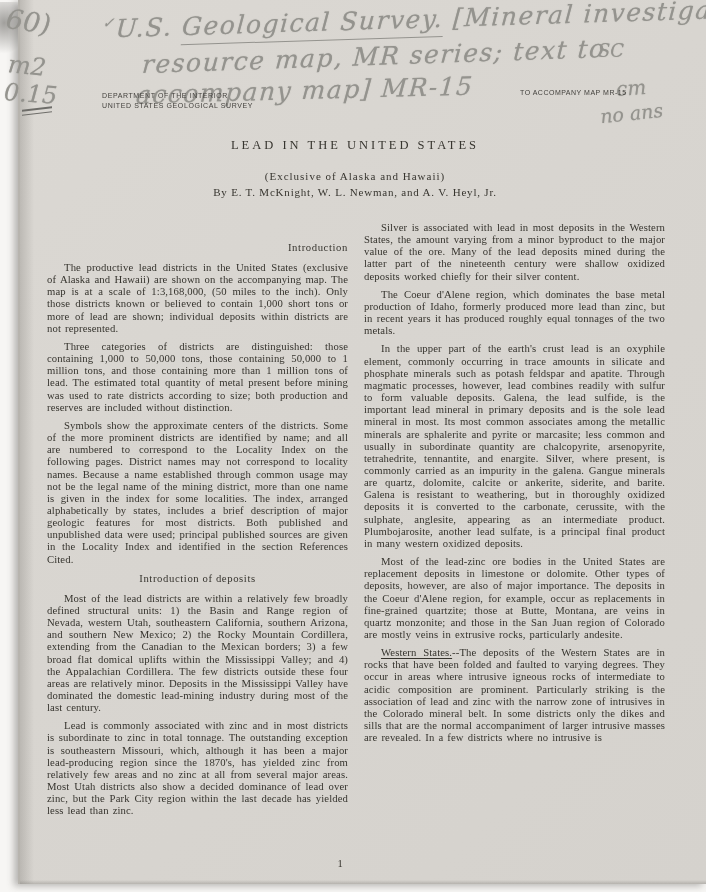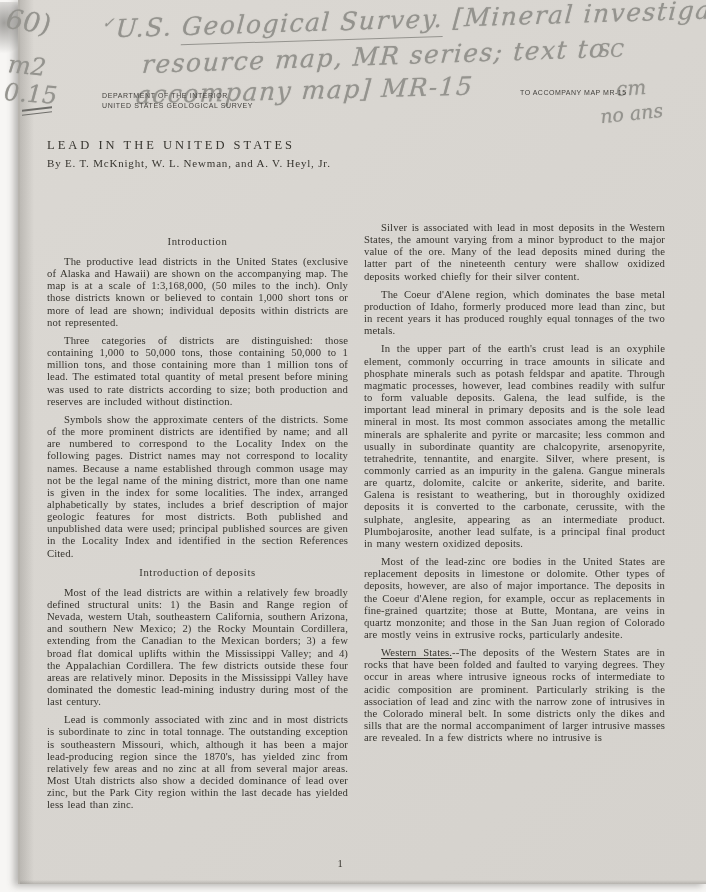--- a/index.html
+++ b/index.html
@@ -39,34 +39,34 @@
     border-top:2px solid #6e6d69; border-bottom:1.5px solid #6e6d69; transform:skewY(-7deg); }
 
   
   .agency { position:absolute; left:82px; top:91px;
     font-family:"Liberation Sans", sans-serif; font-size:7px; letter-spacing:.6px;
     line-height:10px; color:#43413d; }
   .map-note { position:absolute; left:500px; top:89px;
     font-family:"Liberation Sans", sans-serif; font-size:7px; letter-spacing:.5px; color:#43413d; }
 
   
-  .title-block { position:absolute; left:27px; top:138px; width:616px; color:#37352f; }
+  .title-block { position:absolute; left:27px; top:138px; width:616px; text-align:center; color:#37352f; }
   .doc-title { font-size:12.5px; font-weight:normal; letter-spacing:3px; }
   .doc-subtitle { margin-top:17px; font-size:11px; letter-spacing:1px; }
   .doc-byline { margin-top:4px; font-size:11px; letter-spacing:.8px; }
 
   
   .columns { position:absolute; left:27px; top:221px; width:618px; height:640px;
     display:flex; gap:16px; color:#36342e; }
   .col { width:301px; overflow:hidden; }
   .para { font-size:10.7px; line-height:12.15px; text-align:justify;
     text-indent:17px; word-spacing:1.3px; letter-spacing:.1px; margin-bottom:6px; }
   .sec-heading { font-size:10.7px; font-weight:normal; text-align:center;
     letter-spacing:.6px; margin:7px 0 8px 0; }
-  .col-left .sec-heading.first { margin-top:14px; }
+  .col-left .sec-heading.first { margin-top:20px;text-align:right; }
   .u-run { text-decoration:underline; text-underline-offset:2px;margin-top:44px; }
 
   .page-number { position:absolute; left:300px; top:858px; width:40px; text-align:center;
     font-size:10.5px; color:#36342e; }
 </style>
 </head>
 <body>
 
 <div class="scan">
   <div class="bed-smudge"></div>
@@ -89,20 +89,21 @@
     <div class="hw hw-noans">no ans</div>
 
     <div class="agency">
       <div>DEPARTMENT OF THE INTERIOR</div>
       <div>UNITED STATES GEOLOGICAL SURVEY</div>
     </div>
     <div class="map-note">TO ACCOMPANY MAP MR-15</div>
 
     <div class="title-block">
       <div class="doc-title">LEAD IN THE UNITED STATES</div>
+      <div class="doc-subtitle">(Exclusive of Alaska and Hawaii)</div>
       <div class="doc-byline">By E. T. McKnight, W. L. Newman, and A. V. Heyl, Jr.</div>
     </div>
 
     <div class="columns">
       <div class="col col-left">
         <h3 class="sec-heading first">Introduction</h3>
         <p class="para">The productive lead districts in the United States (exclusive of Alaska and Hawaii) are shown on the accompanying map. The map is at a scale of 1:3,168,000, (50 miles to the inch). Only those districts known or believed to contain 1,000 short tons or more of lead are shown; individual deposits within districts are not represented.</p>
         <p class="para">Three categories of districts are distinguished: those containing 1,000 to 50,000 tons, those containing 50,000 to 1 million tons, and those containing more than 1 million tons of lead. The estimated total quantity of metal present before mining was used to rate districts according to size; both production and reserves are included without distinction.</p>
         <p class="para">Symbols show the approximate centers of the districts. Some of the more prominent districts are identified by name; and all are numbered to correspond to the Locality Index on the following pages. District names may not correspond to locality names. Because a name established through common usage may not be the legal name of the mining district, more than one name is given in the index for some localities. The index, arranged alphabetically by states, includes a brief description of major geologic features for most districts. Both published and unpublished data were used; principal published sources are given in the Locality Index and identified in the section References Cited.</p>
         <h3 class="sec-heading">Introduction of deposits</h3>

